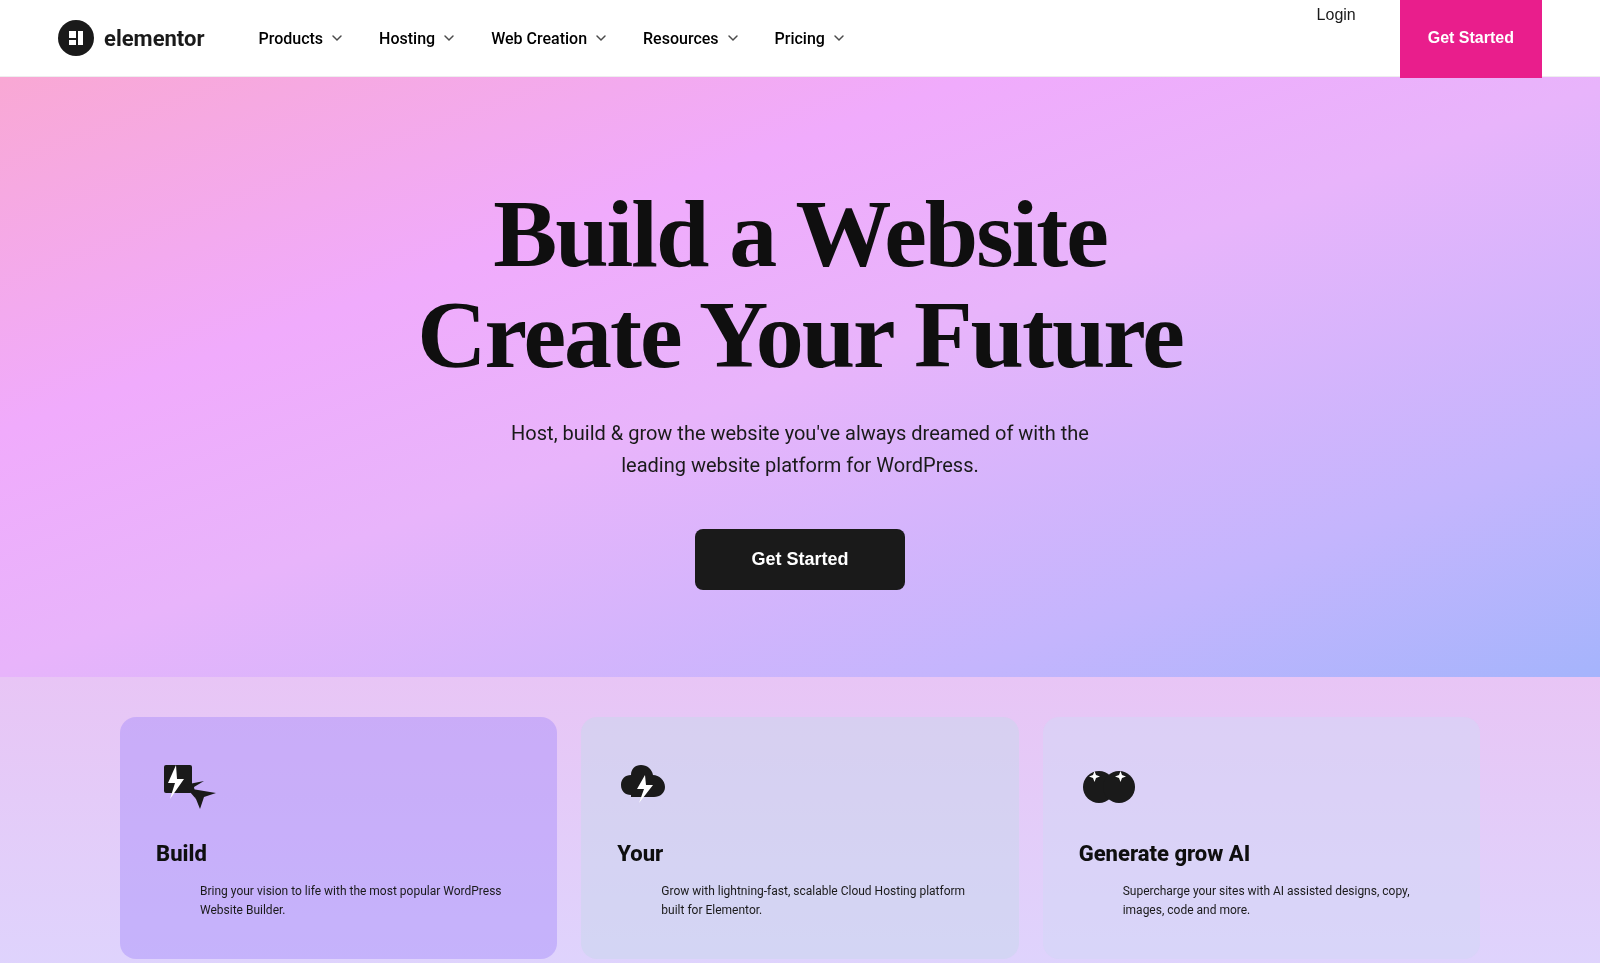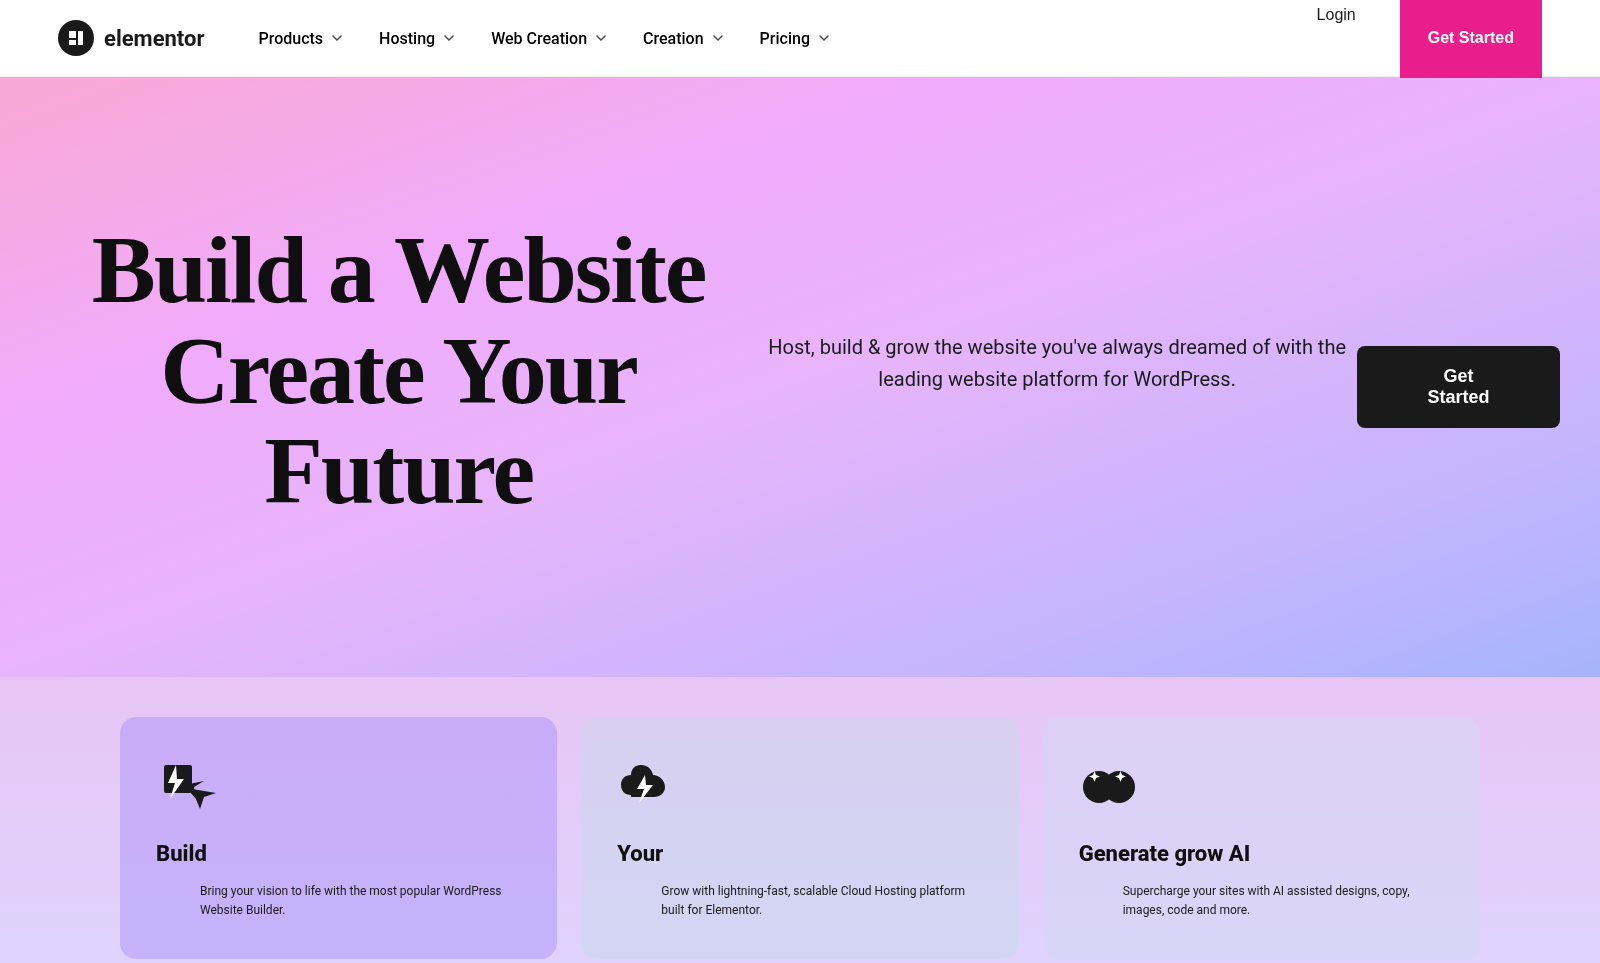--- a/index.html
+++ b/index.html
@@ -102,21 +102,21 @@
       height: 80px;
       display: flex;
       align-items: center;
     }
 
     
     .hero {
       background: linear-gradient(160deg, #f9a8d4 0%, #f0abfc 30%, #e8b4fb 50%, #c4b5fd 80%, #a5b4fc 100%);
       min-height: 600px;
       display: flex;
-      flex-direction: row;
+      flex-direction: column;
       align-items: center;
       justify-content: center;
       text-align: center;
       padding: 80px 40px 60px;
     }
 
     .hero-title {
       font-size: 96px;
       font-weight: 900;
       line-height: 1.05;
@@ -225,21 +225,21 @@
         <path d="M4 6l4 4 4-4" stroke="currentColor" stroke-width="1.5" fill="none" stroke-linecap="round"></path>
       </svg>
     </a>
     <a class="nav-item" href="#">
       <span>Web Creation</span>
       <svg class="chevron-icon" viewBox="0 0 16 16" fill="currentColor">
         <path d="M4 6l4 4 4-4" stroke="currentColor" stroke-width="1.5" fill="none" stroke-linecap="round"></path>
       </svg>
     </a>
     <a class="nav-item" href="#">
-      <span>Creation</span>
+      <span>Resources</span>
       <svg class="chevron-icon" viewBox="0 0 16 16" fill="currentColor">
         <path d="M4 6l4 4 4-4" stroke="currentColor" stroke-width="1.5" fill="none" stroke-linecap="round"></path>
       </svg>
     </a>
     <a class="nav-item" href="#">
       <span>Pricing</span>
       <svg class="chevron-icon" viewBox="0 0 16 16" fill="currentColor">
         <path d="M4 6l4 4 4-4" stroke="currentColor" stroke-width="1.5" fill="none" stroke-linecap="round"></path>
       </svg>
     </a>

